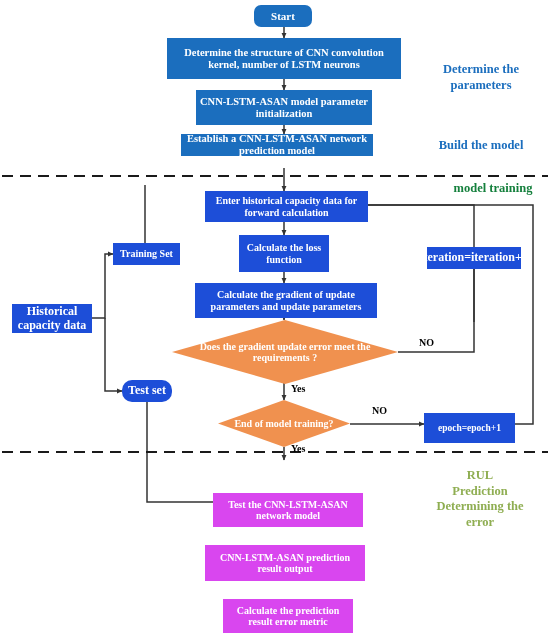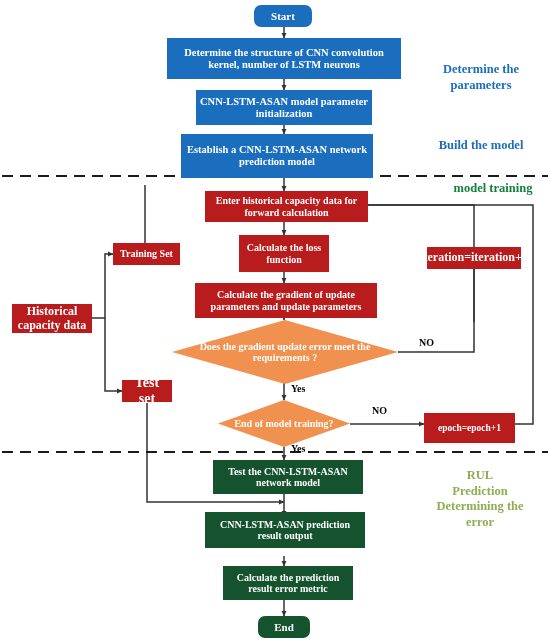--- a/index.html
+++ b/index.html
@@ -5,22 +5,22 @@
   html,body{margin:0;padding:0;background:#ffffff;}
   body{width:550px;height:641px;overflow:hidden;
        font-family:"Liberation Serif",serif;}
   #canvas{position:relative;width:550px;height:641px;}
   svg#wires{position:absolute;left:0;top:0;width:550px;height:641px;}
 
   .node{position:absolute;display:flex;align-items:center;justify-content:center;
         text-align:center;color:#ffffff;font-weight:bold;line-height:1.12;
         box-sizing:border-box;padding:2px 4px;}
   .blue{background:#1B6EBE;}
-  .orange{background:#b91c1c;justify-content:center;}
-  .green{background:#14532d;}
+  .orange{background:#1d4ed8;justify-content:center;}
+  .green{background:#d946ef;margin-top:33px;}
   .round{border-radius:7px;}
 
   .diamond{position:absolute;display:flex;align-items:center;justify-content:center;}
   .diamond > .dlabel{position:relative;z-index:2;color:#fff;font-weight:bold;
        text-align:center;line-height:1.12;width:82%;}
   .diamond > .dshape{position:absolute;left:0;top:0;width:100%;height:100%;
        background:#F0914F;clip-path:polygon(50% 0,100% 50%,50% 100%,0 50%);}
 
   .edgelbl{position:absolute;color:#000;font-weight:bold;font-size:10px;}
   .seclbl{position:absolute;font-weight:bold;text-align:center;line-height:1.25;}
@@ -75,21 +75,21 @@
   </div>
 
   <div class="node blue" style="left:167px;top:38px;width:234px;height:41px;font-size:10.5px;">
     <span>Determine the structure of CNN convolution kernel, number of LSTM neurons</span>
   </div>
 
   <div class="node blue" style="left:196px;top:90px;width:176px;height:35px;font-size:10.5px;">
     <span>CNN-LSTM-ASAN model parameter initialization</span>
   </div>
 
-  <div class="node blue" style="left:181px;top:134px;width:192px;height:44px;font-size:10.5px;">
+  <div class="node blue" style="left:181px;top:134px;width:192px;height:22px;font-size:10.5px;">
     <span>Establish a CNN-LSTM-ASAN network prediction model</span>
   </div>
 
   <div class="node orange" style="left:205px;top:191px;width:163px;height:31px;font-size:10px;">
     <span>Enter historical capacity data for forward calculation</span>
   </div>
 
   <div class="node orange" style="left:239px;top:235px;width:90px;height:37px;font-size:10px;">
     <span>Calculate the loss function</span>
   </div>
@@ -109,21 +109,21 @@
   </div>
 
   <div class="node orange" style="left:12px;top:304px;width:80px;height:29px;font-size:12px;">
     <span>Historical capacity data</span>
   </div>
 
   <div class="node orange" style="left:113px;top:243px;width:67px;height:22px;font-size:10px;">
     <span>Training Set</span>
   </div>
 
-  <div class="node orange" style="left:122px;top:380px;width:50px;height:22px;font-size:14px;">
+  <div class="node orange" style="left:122px;top:380px;width:50px;height:22px;font-size:12px;border-radius:10px;">
     <span>Test set</span>
   </div>
 
   <div class="node orange" style="left:427px;top:247px;width:94px;height:22px;font-size:12px;">
     <span>iteration=iteration+1</span>
   </div>
 
   <div class="node orange" style="left:424px;top:413px;width:91px;height:30px;font-size:9.5px;">
     <span>epoch=epoch+1</span>
   </div>

